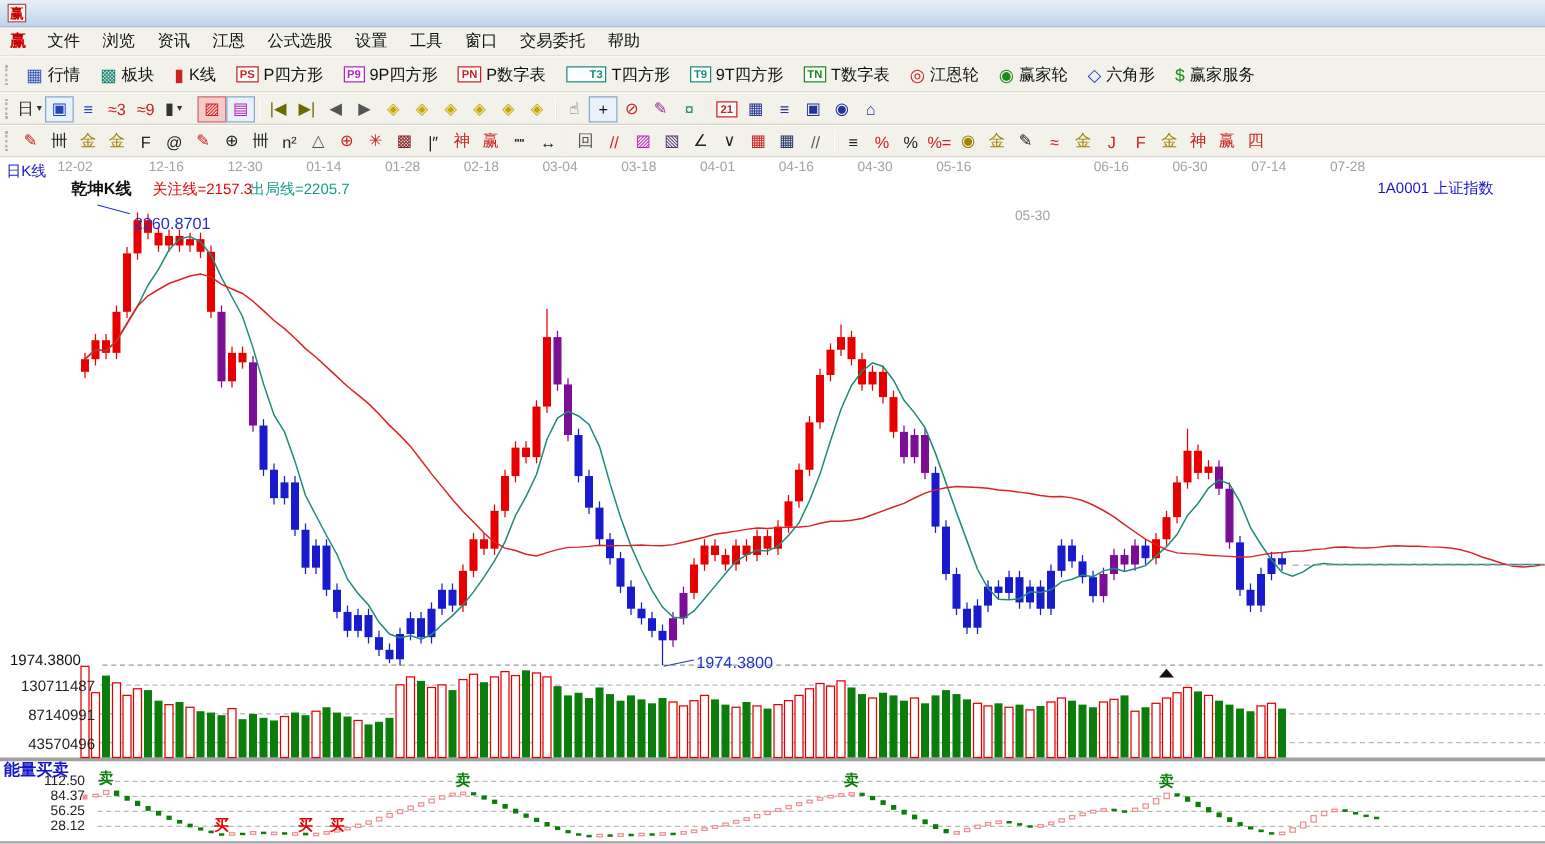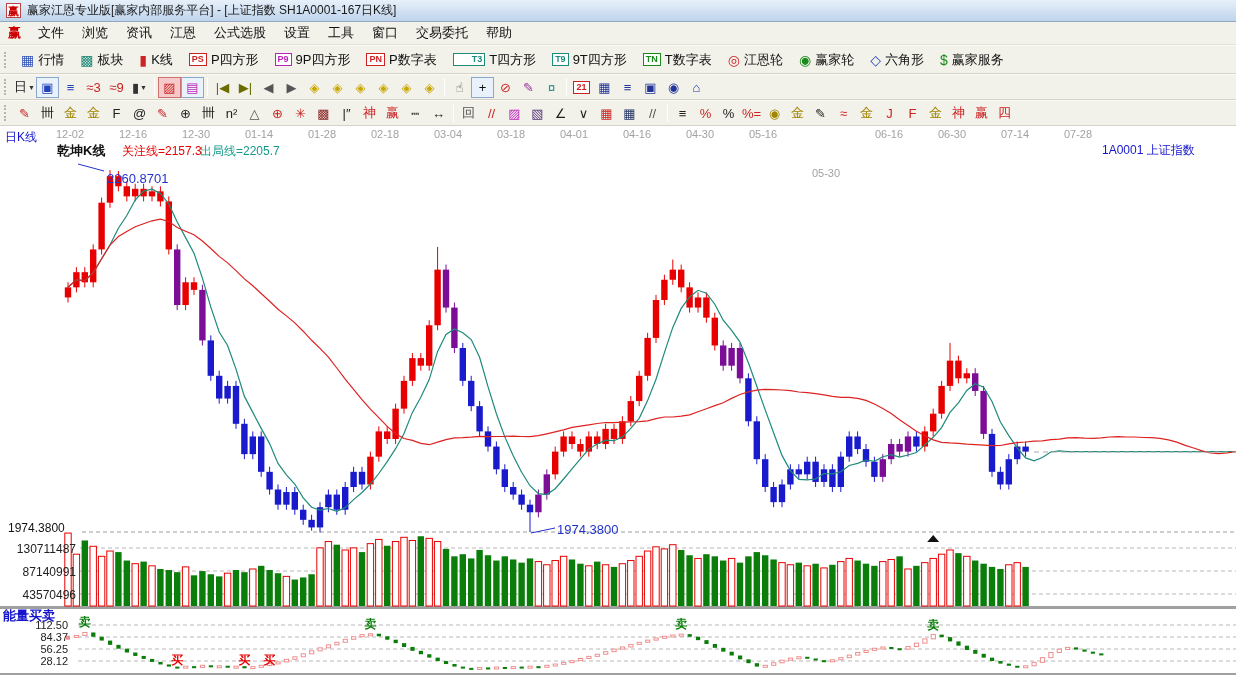--- a/index.html
+++ b/index.html
@@ -39,21 +39,20 @@
   .dates{position:absolute;left:0;top:2px;width:1236px;height:12px;font-size:11px;color:#a2a2a2;z-index:2}
   .dates span{position:absolute;width:52px;text-align:center;top:0}
   .vlabels span,.elabels span{position:absolute;right:0;text-align:center}
 </style>
 </head>
 <body>
 
 <div class="app">
   <div class="titlebar">
     <span class="appicon">赢</span>
-    <span>赢家江恩专业版[赢家内部服务平台] - [上证指数  SH1A0001-167日K线]</span>
   </div>
   <div class="menubar">
     <span class="logo">赢</span>
   <div class="menu-item">文件</div>
       <div class="menu-item">浏览</div>
       <div class="menu-item">资讯</div>
       <div class="menu-item">江恩</div>
       <div class="menu-item">公式选股</div>
       <div class="menu-item">设置</div>
       <div class="menu-item">工具</div>
@@ -836,21 +835,21 @@
         <rect x="1099.2" y="653.3718" width="4.2" height="2" fill="#0a7d0a"></rect>
         <text x="84.8" y="626.4635" text-anchor="middle" font-size="12" font-weight="bold" fill="#0a7d0a">卖</text>
         <text x="370.40000000000003" y="627.7436" text-anchor="middle" font-size="12" font-weight="bold" fill="#0a7d0a">卖</text>
         <text x="681.2" y="628.1703" text-anchor="middle" font-size="12" font-weight="bold" fill="#0a7d0a">卖</text>
         <text x="933.2" y="628.597" text-anchor="middle" font-size="12" font-weight="bold" fill="#0a7d0a">卖</text>
         <text x="177.2" y="664" text-anchor="middle" font-size="12" font-weight="bold" fill="#e80000">买</text>
         <text x="244.4" y="664" text-anchor="middle" font-size="12" font-weight="bold" fill="#e80000">买</text>
         <text x="269.6" y="664" text-anchor="middle" font-size="12" font-weight="bold" fill="#e80000">买</text>
       </svg>
     <div class="dates">
-        <span style="left: 44px;">12-02</span>
+        <span style="left: 34px;">12-02</span>
         <span style="left: 107px;">12-16</span>
         <span style="left: 170px;">12-30</span>
         <span style="left: 233px;">01-14</span>
         <span style="left: 296px;">01-28</span>
         <span style="left: 359px;">02-18</span>
         <span style="left: 422px;">03-04</span>
         <span style="left: 485px;">03-18</span>
         <span style="left: 548px;">04-01</span>
         <span style="left: 611px;">04-16</span>
         <span style="left: 674px;">04-30</span>

